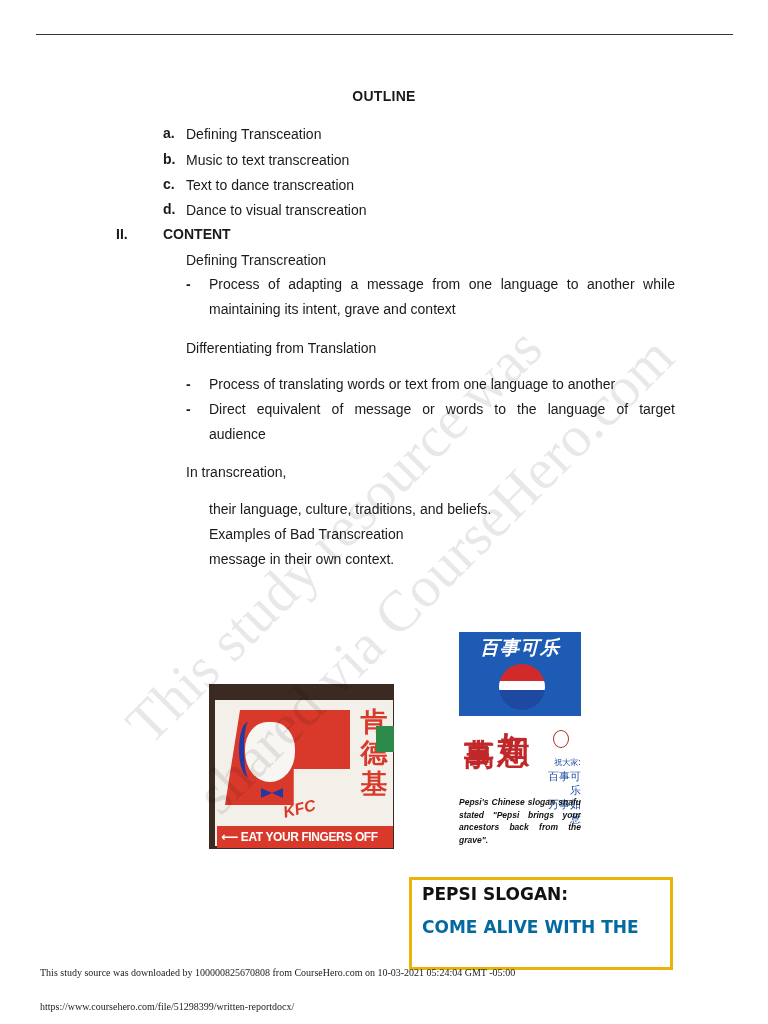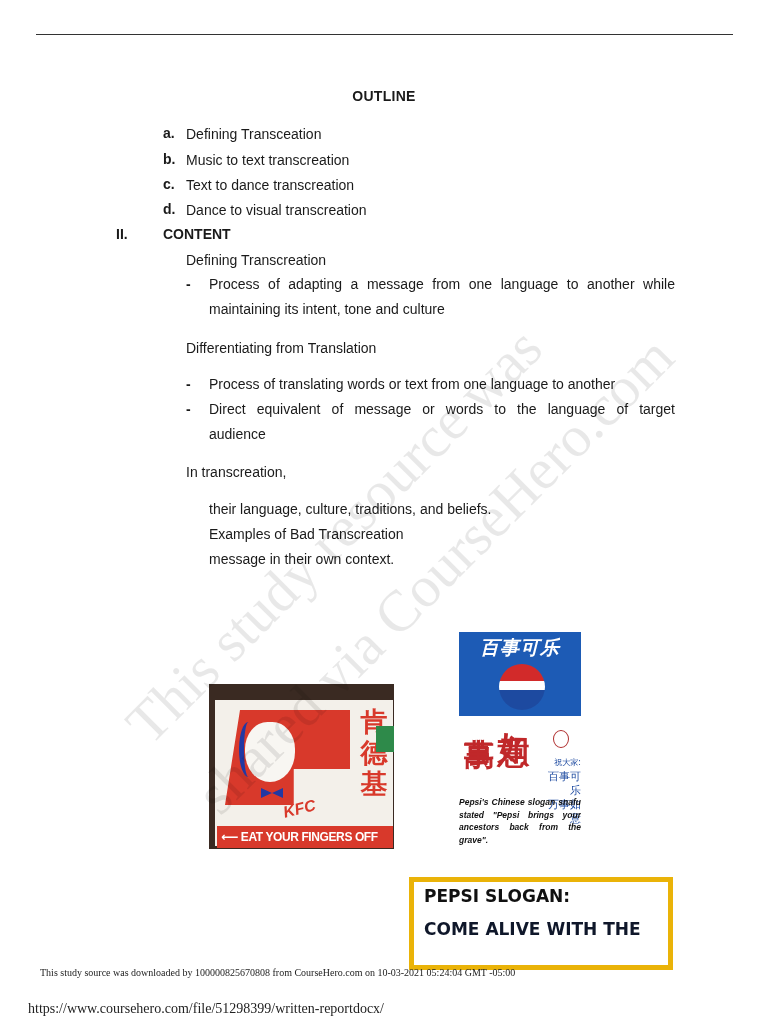--- a/index.html
+++ b/index.html
@@ -39,26 +39,26 @@
   .pepsi .blue { position: absolute; left: 0; top: 0; width: 122px; height: 84px; background: #1d5bb5; }
   .pepsi .cn-top { position: absolute; left: 0; top: 3px; width: 122px; text-align: center; color: #fff; font-weight: bold; font-size: 19px; letter-spacing: 1px; font-family: "DejaVu Sans", sans-serif; font-style: italic; }
   .pepsi .globe { position: absolute; left: 40px; top: 32px; width: 46px; height: 46px; border-radius: 50%; background: linear-gradient(#d22a2a 0 38%, #ffffff 38% 56%, #1d4aa0 56%); }
   .pepsi .calli { position: absolute; left: 8px; top: 76px; color: #c0282a; font-size: 38px; line-height: 40px; font-family: "DejaVu Serif", serif; font-weight: bold; }
   .pepsi .calli2 { position: absolute; left: 44px; top: 78px; color: #c0282a; font-size: 34px; line-height: 40px; font-family: "DejaVu Serif", serif; font-weight: bold; }
   .pepsi .seal { position: absolute; left: 94px; top: 98px; width: 14px; height: 16px; border-radius: 50%; border: 1px solid #b03030; }
   .pepsi .small-cn { position: absolute; left: 82px; top: 124px; width: 40px; color: #1d4aa0; font-size: 11px; line-height: 14px; font-weight: normal; text-align: right; font-family: "DejaVu Sans", sans-serif; }
   .pepsi .caption { position: absolute; left: 0; top: 164px; width: 122px; font-size: 8.5px; line-height: 12.5px; font-style: italic; font-weight: bold; color: #111; text-align: justify; white-space: normal; }
 
   
-  .slogan-box { position: absolute; left: 409px; top: 877px; width: 264px; height: 93px; border: 5px solid #eab308; background: #fff; box-sizing: border-box; padding: 3px 10px; }
+  .slogan-box { position: absolute; left: 409px; top: 877px; width: 264px; height: 93px; border: 3px solid #eab308; background: #fff; box-sizing: border-box; padding: 3px 10px; }
   .slogan-box .s1 { font-family: "DejaVu Sans", sans-serif; font-weight: bold; font-size: 17px; line-height: 22px; color: #111; }
-  .slogan-box .s2 { font-family: "DejaVu Sans", sans-serif; font-weight: bold; font-size: 17px; line-height: 23px; color: #0f172a; margin-top: 11px; }
+  .slogan-box .s2 { font-family: "DejaVu Sans", sans-serif; font-weight: bold; font-size: 17px; line-height: 23px; color: #0369a1; margin-top: 11px; }
 
   .footer1 { position: absolute; left: 40px; top: 967px; font-family: "Liberation Serif", "DejaVu Serif", serif; font-size: 10px; color: #222; white-space: nowrap; }
-  .footer2 { position: absolute; left: 28px; top: 1001px; font-family: "Liberation Serif", "DejaVu Serif", serif; font-size: 14px; color: #222; white-space: nowrap; }
+  .footer2 { position: absolute; left: 40px; top: 1001px; font-family: "Liberation Serif", "DejaVu Serif", serif; font-size: 10px; color: #222; white-space: nowrap; }
 </style>
 </head>
 <body>
 
 <div class="top-rule"></div>
 
 <div class="abs title">OUTLINE</div>
 
 <div>
   <div class="abs marker" style="left:163px; top:125px;">a.</div>
@@ -74,21 +74,21 @@
   <div class="abs body-text" style="left:186px; top:201px;">Dance to visual transcreation</div>
 </div>
 
 <div class="abs marker" style="left:116px; top:226px;">II.</div>
 <div class="abs marker" style="left:163px; top:226px;">CONTENT</div>
 
 <div class="abs body-text" style="left:186px; top:251px;">Defining Transcreation</div>
 <div class="bullet" style="top:276px;">-</div>
 <div class="justify" style="top:272px;">
   <span class="just-line">Process of adapting a message from one language to another while</span>
-  <span class="last-line">maintaining its intent, tone and culture</span>
+  <span class="last-line">maintaining its intent, grave and context</span>
 </div>
 
 <div class="abs body-text" style="left:186px; top:339px;">Differentiating from Translation</div>
 <div class="bullet" style="top:376px;">-</div>
 <div class="justify" style="top:372px;">
   <span class="last-line">Process of translating words or text from one language to another</span>
 </div>
 <div class="bullet" style="top:401px;">-</div>
 <div class="justify" style="top:397px;">
   <span class="just-line">Direct equivalent of message or words to the language of target</span>

